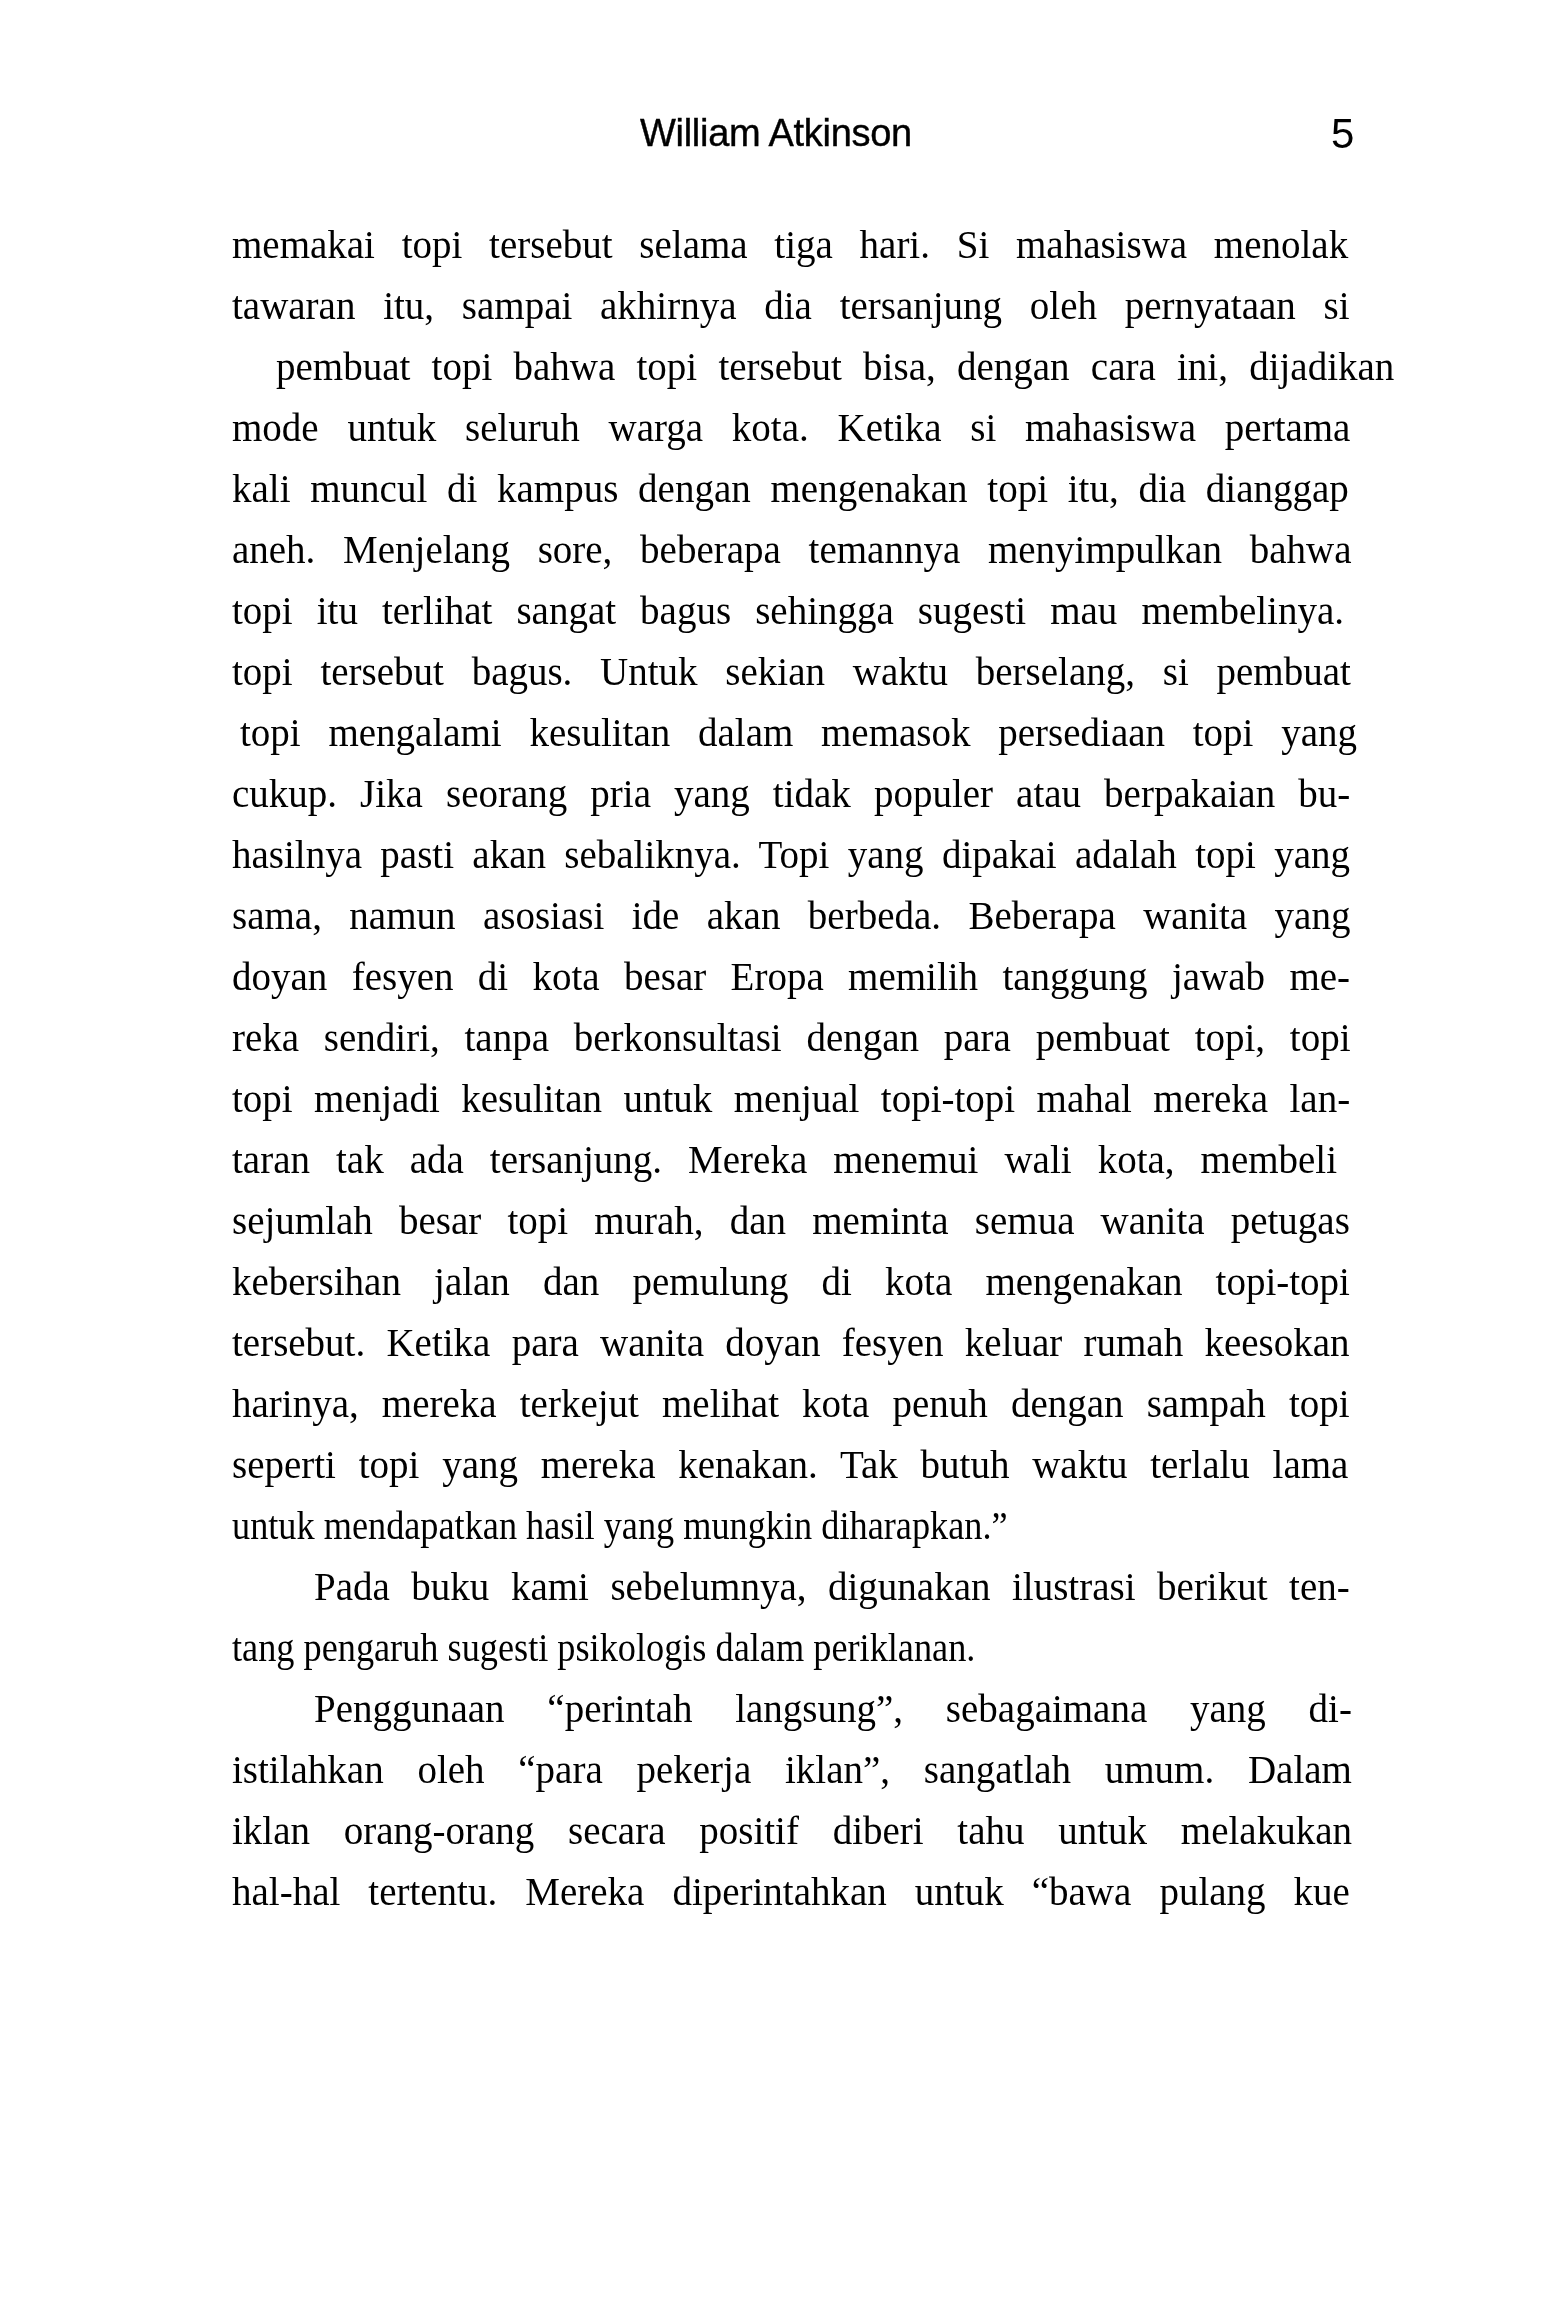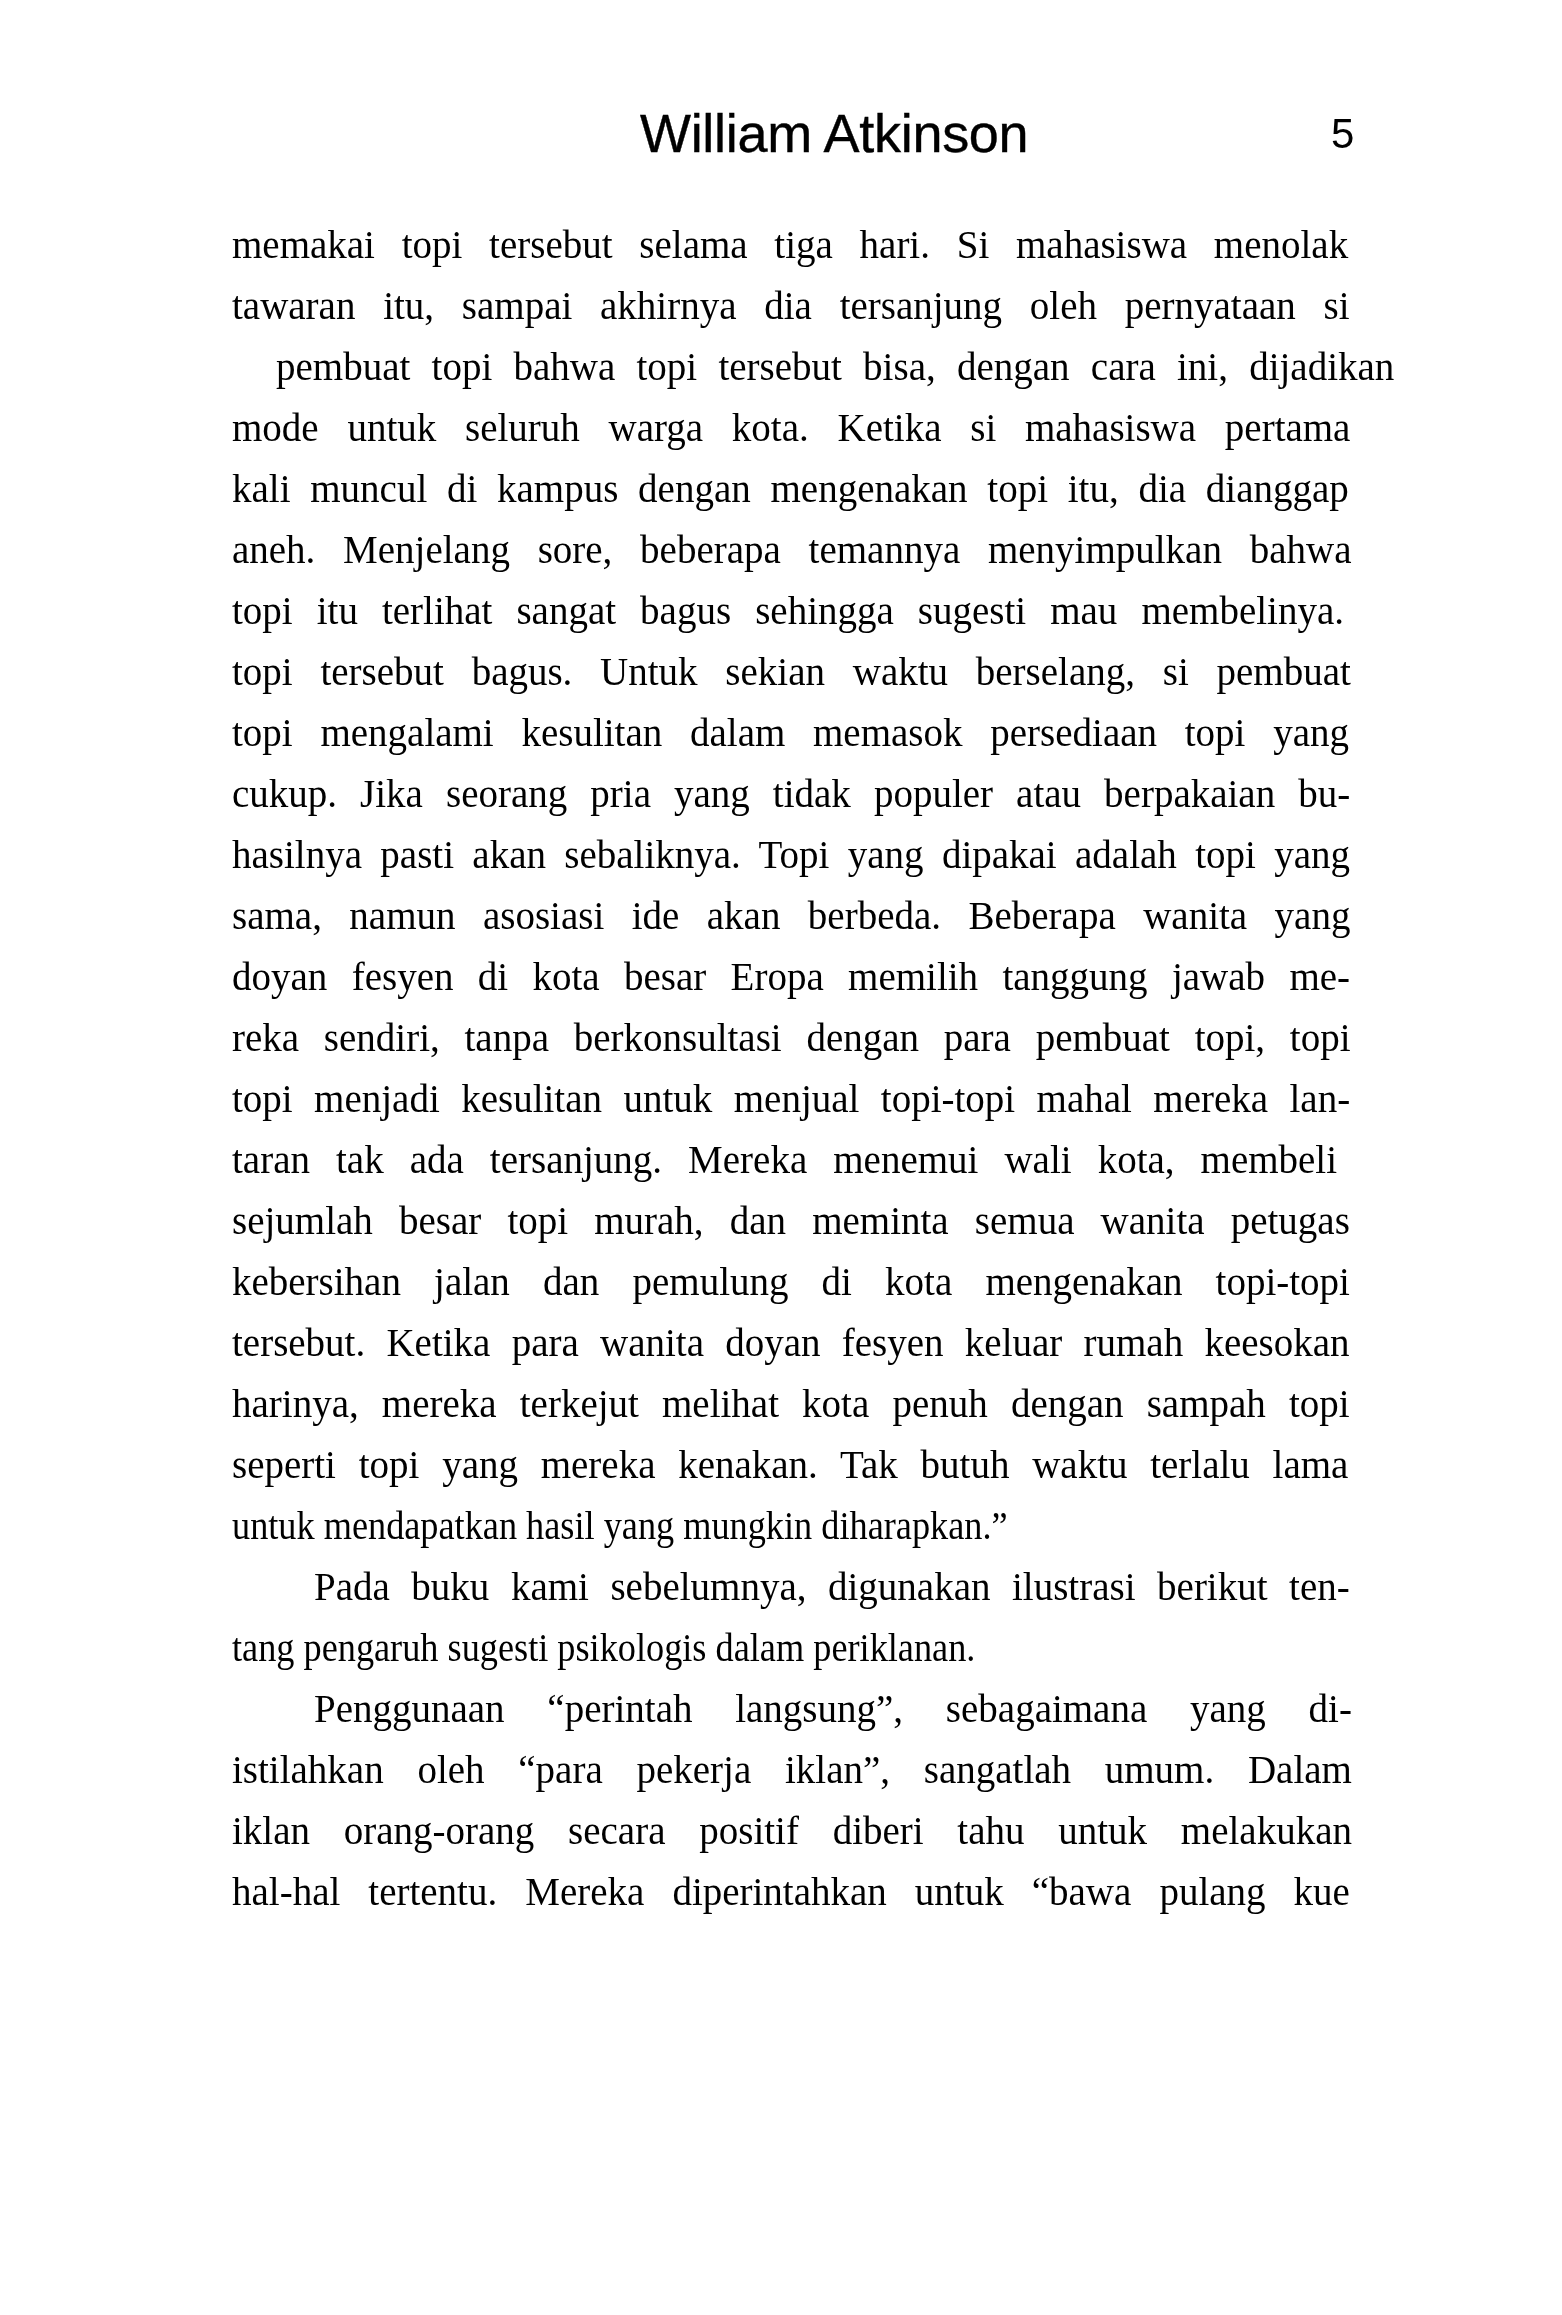--- a/index.html
+++ b/index.html
@@ -18,21 +18,21 @@
     left: 0; top: 0;
     width: 1562px;
     height: 2315px;
     background: #ffffff;
   }
   .running-head {
     position: absolute;
     left: 640px;
     top: 109px;
     font-family: "Liberation Sans", sans-serif;
-    font-size: 54px;
+    font-size: 38px;
     font-weight: normal;
     color: #000000;
     line-height: 49px;
     letter-spacing: -0.3px;
     -webkit-text-stroke: 0.4px #000;
     white-space: nowrap;
   }
   .page-number {
     position: absolute;
     left: 1331px;
@@ -77,21 +77,21 @@
   <div class="body-text" id="body-text">
       <div>
         <div class="line"><span class="line-inner" style="word-spacing: 17px;">memakai topi tersebut selama tiga hari. Si mahasiswa menolak</span></div>
         <div class="line"><span class="line-inner" style="word-spacing: 18px;">tawaran itu, sampai akhirnya dia tersanjung oleh pernyataan si</span></div>
         <div class="line"><span class="line-inner" style="word-spacing: 11.5px; margin-left: 44px;">pembuat topi bahwa topi tersebut bisa, dengan cara ini, dijadikan</span></div>
         <div class="line"><span class="line-inner" style="word-spacing: 19px;">mode untuk seluruh warga kota. Ketika si mahasiswa pertama</span></div>
         <div class="line"><span class="line-inner" style="word-spacing: 10px;">kali muncul di kampus dengan mengenakan topi itu, dia dianggap</span></div>
         <div class="line"><span class="line-inner" style="word-spacing: 18px;">aneh. Menjelang sore, beberapa temannya menyimpulkan bahwa</span></div>
         <div class="line"><span class="line-inner" style="word-spacing: 14.3px;">topi itu terlihat sangat bagus sehingga sugesti mau membelinya.</span></div>
         <div class="line"><span class="line-inner" style="word-spacing: 18px;">topi tersebut bagus. Untuk sekian waktu berselang, si pembuat</span></div>
-        <div class="line"><span class="line-inner" style="word-spacing: 18px;">topi mengalami kesulitan dalam memasok persediaan topi yang</span></div>
+        <div class="line"><span class="line-inner" style="word-spacing: 18px; margin-left: 8px;">topi mengalami kesulitan dalam memasok persediaan topi yang</span></div>
         <div class="line"><span class="line-inner" style="word-spacing: 13.3px;">cukup. Jika seorang pria yang tidak populer atau berpakaian bu-</span></div>
         <div class="line"><span class="line-inner" style="word-spacing: 8.6px;">hasilnya pasti akan sebaliknya. Topi yang dipakai adalah topi yang</span></div>
         <div class="line"><span class="line-inner" style="word-spacing: 17.7px;">sama, namun asosiasi ide akan berbeda. Beberapa wanita yang</span></div>
         <div class="line"><span class="line-inner" style="word-spacing: 14.6px;">doyan fesyen di kota besar Eropa memilih tanggung jawab me-</span></div>
         <div class="line"><span class="line-inner" style="word-spacing: 15px;">reka sendiri, tanpa berkonsultasi dengan para pembuat topi, topi</span></div>
         <div class="line"><span class="line-inner" style="word-spacing: 11.7px;">topi menjadi kesulitan untuk menjual topi-topi mahal mereka lan-</span></div>
         <div class="line"><span class="line-inner" style="word-spacing: 16.3px;">taran tak ada tersanjung. Mereka menemui wali kota, membeli</span></div>
         <div class="line"><span class="line-inner" style="word-spacing: 16.4px;">sejumlah besar topi murah, dan meminta semua wanita petugas</span></div>
         <div class="line"><span class="line-inner" style="word-spacing: 23.4px;">kebersihan jalan dan pemulung di kota mengenakan topi-topi</span></div>
         <div class="line"><span class="line-inner" style="word-spacing: 11.5px;">tersebut. Ketika para wanita doyan fesyen keluar rumah keesokan</span></div>

